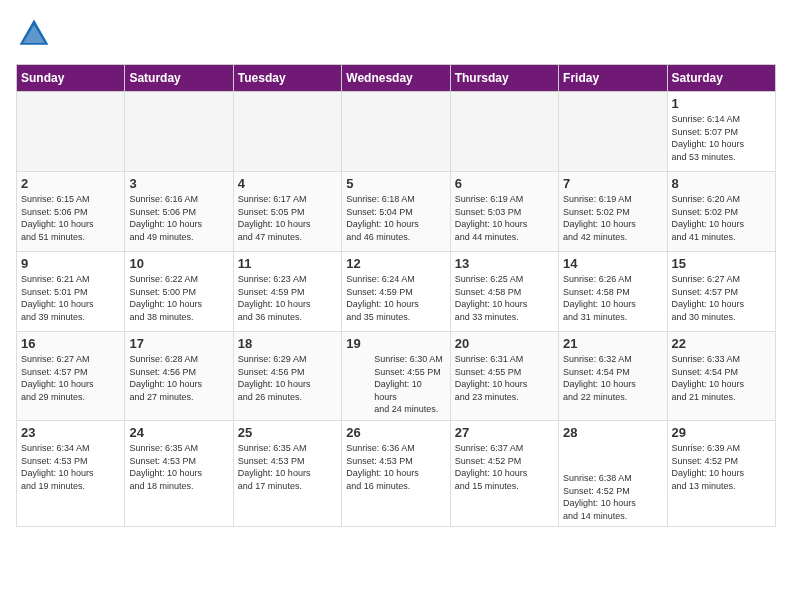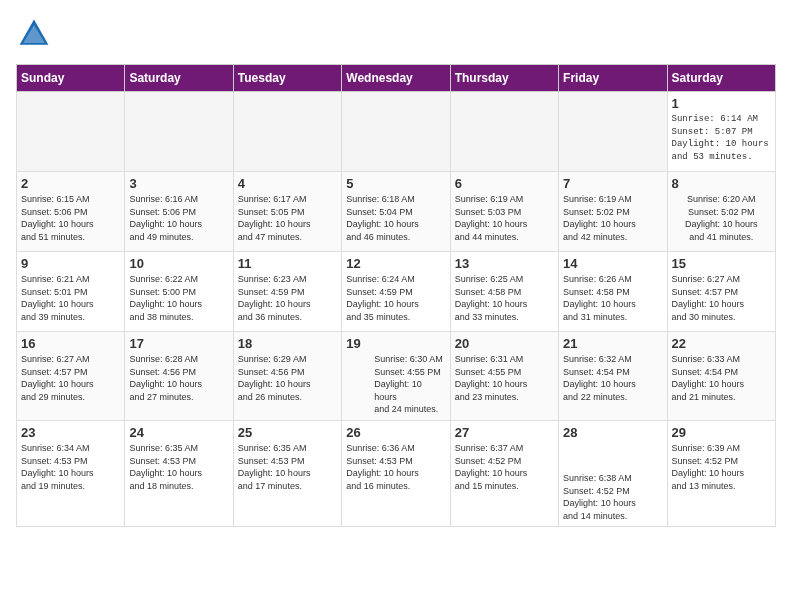--- a/index.html
+++ b/index.html
@@ -127,21 +127,21 @@
   <tbody id="calendar-body">
   <tr>
         <td class="empty"></td>
         <td class="empty"></td>
         <td class="empty"></td>
         <td class="empty"></td>
         <td class="empty"></td>
         <td class="empty"></td>
         <td>
           <span class="day-number">1</span>
-          <div class="day-info" style="white-space: pre-line; font-family: Liberation Mono, monospace;">Sunrise: 6:14 AM
+          <div class="day-info" style="white-space: pre-line;">Sunrise: 6:14 AM
 Sunset: 5:07 PM
 Daylight: 10 hours
 and 53 minutes.</div>
         </td>
       </tr>
       <tr>
         <td>
           <span class="day-number">2</span>
           <div class="day-info" style="white-space: pre-line;">Sunrise: 6:15 AM
 Sunset: 5:06 PM
@@ -178,21 +178,21 @@
         </td>
         <td>
           <span class="day-number">7</span>
           <div class="day-info" style="white-space: pre-line;">Sunrise: 6:19 AM
 Sunset: 5:02 PM
 Daylight: 10 hours
 and 42 minutes.</div>
         </td>
         <td>
           <span class="day-number">8</span>
-          <div class="day-info" style="white-space: pre-line; text-align: center;">Sunrise: 6:20 AM
+          <div class="day-info" style="white-space: pre-line;">Sunrise: 6:20 AM
 Sunset: 5:02 PM
 Daylight: 10 hours
 and 41 minutes.</div>
         </td>
       </tr>
       <tr>
         <td>
           <span class="day-number">9</span>
           <div class="day-info" style="white-space: pre-line;">Sunrise: 6:21 AM
 Sunset: 5:01 PM

